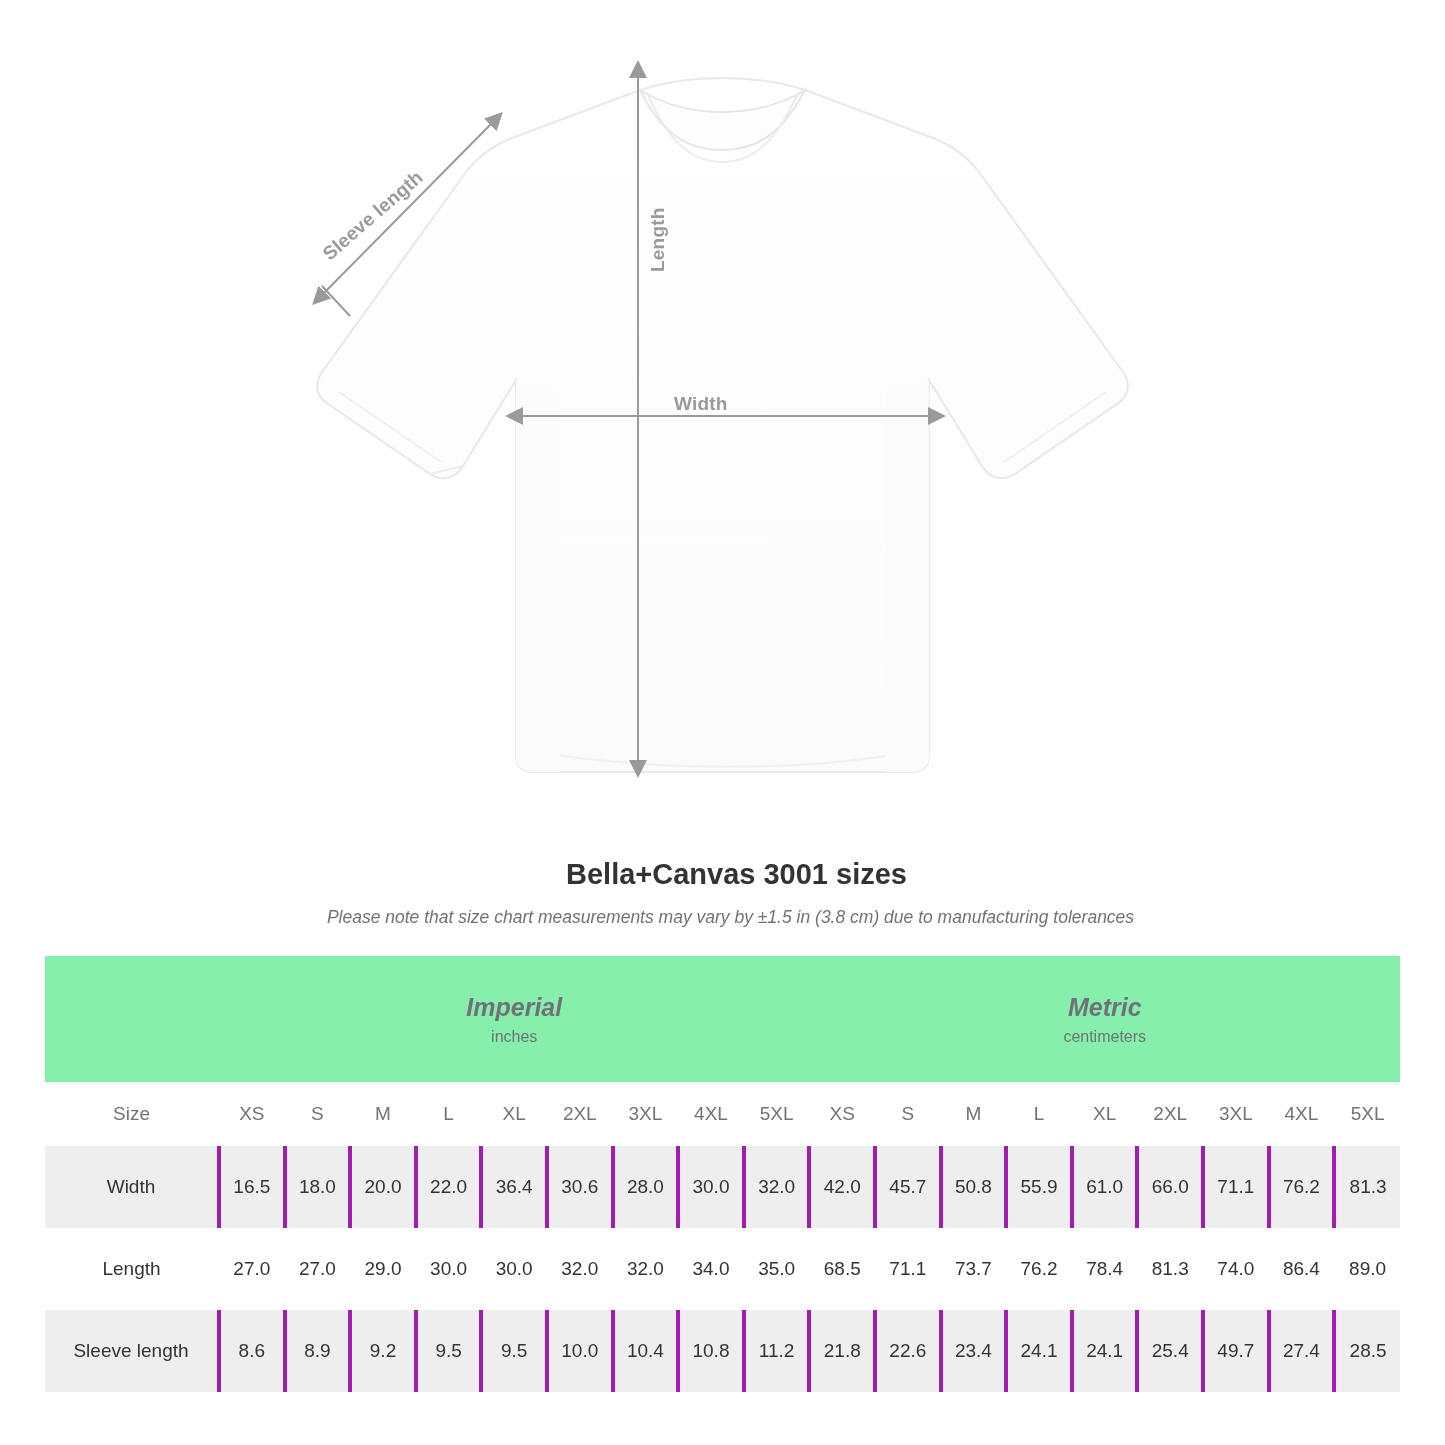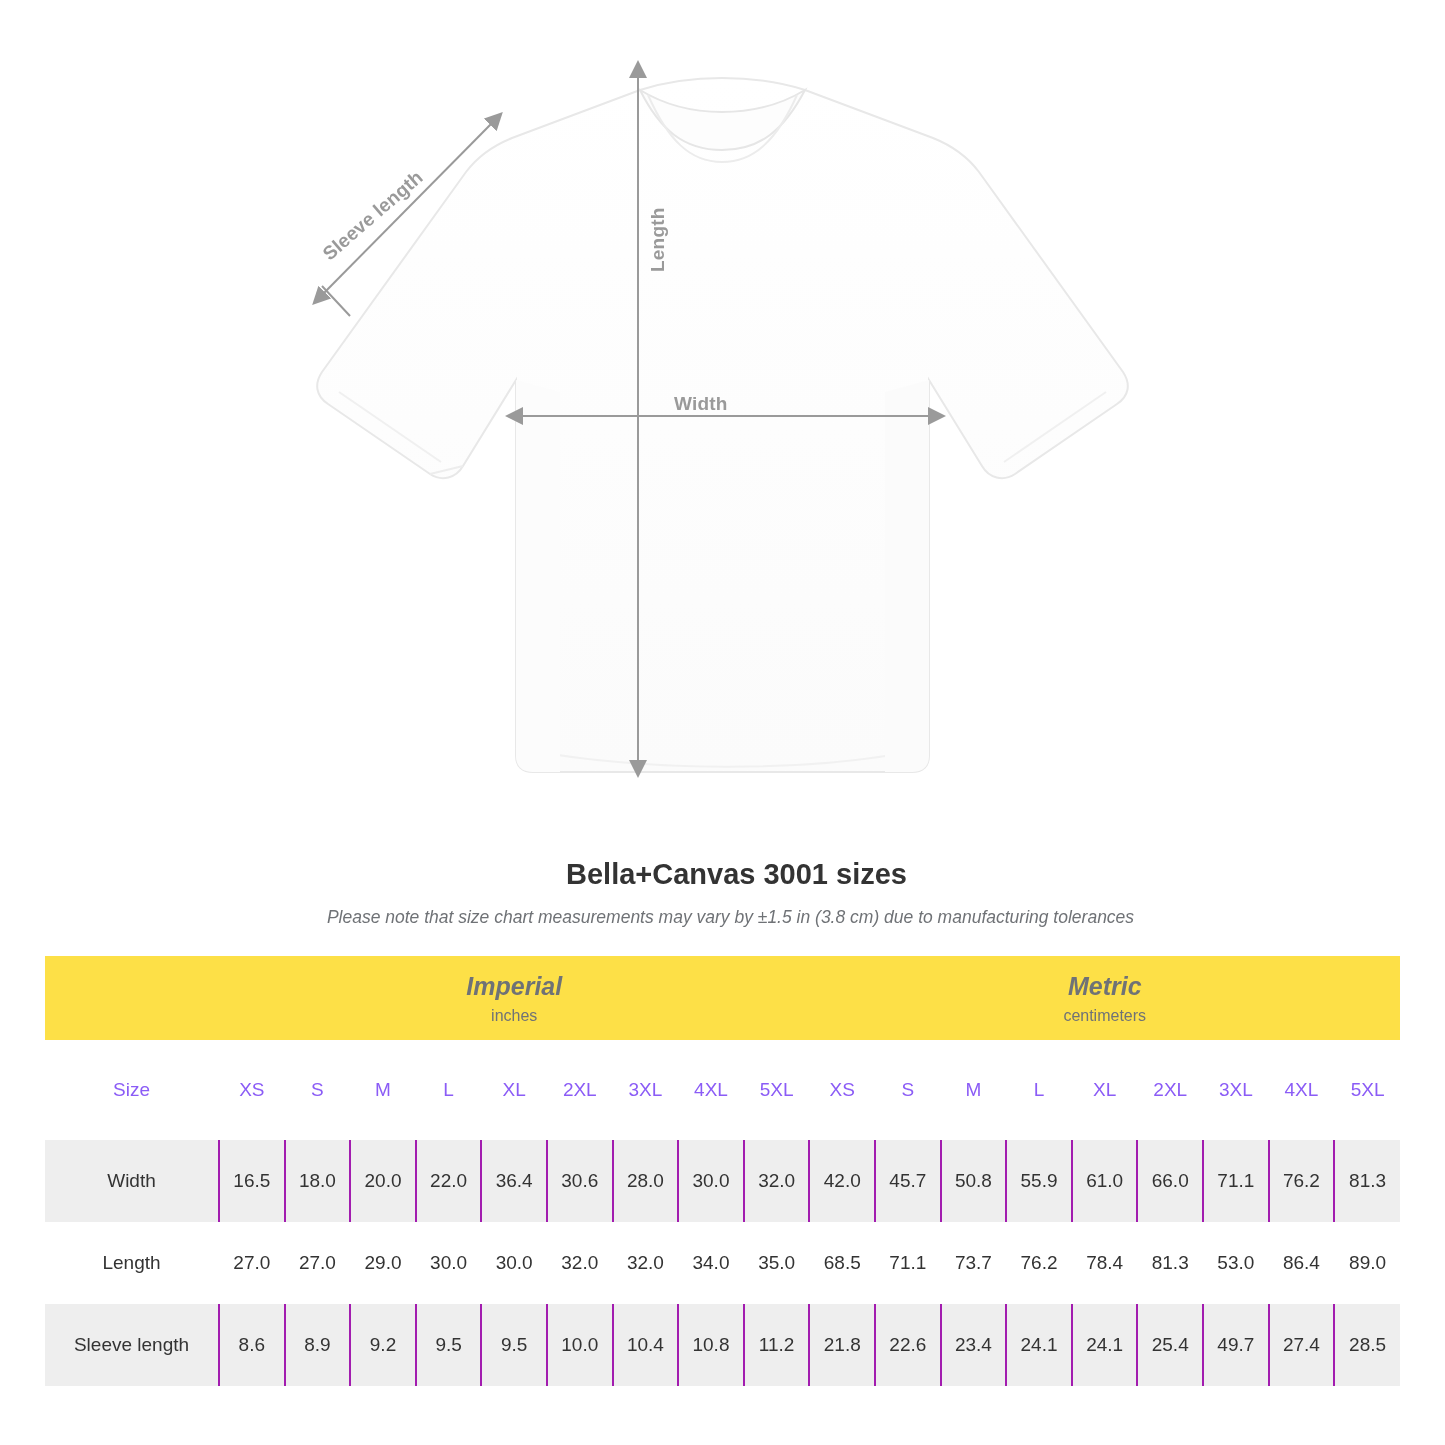--- a/index.html
+++ b/index.html
@@ -88,41 +88,41 @@
     table-layout: fixed;
   }
   table.size-table td,
   table.size-table th {
     text-align: center;
     vertical-align: middle;
     font-weight: normal;
     padding: 0;
   }
   .unit-head td {
-    height: 84px;
-    background: #fde047;
+    height: 126px;
+    background: #86efac;
   }
   .unit-title {
     font-size: 25px;
     font-style: italic;
     font-weight: bold;
     color: #6f7276;
     line-height: 1.25;
   }
   .unit-sub {
     font-size: 16px;
     color: #6f7276;
     margin-top: 4px;
   }
   .head-row td {
-    height: 100px;
+    height: 64px;
     background: #ffffff;
     font-size: 19px;
     font-weight: bold;
-    color: #8b5cf6;
+    color: #737373;
   }
   .head-row td.rowlabel-cell {
     font-size: 19px;
   }
   .data-row td {
     height: 82px;
     font-size: 19px;
     color: #333333;
   }
   .data-row.shade td {
@@ -133,21 +133,21 @@
   }
   .rowlabel-cell {
     font-weight: bold;
     color: #333333;
     font-size: 19px;
   }
   .cell-sep {
     border-left: 2px solid #ffffff;
   }
   .shade .cell-sep {
-    border-left: 2px solid #a21caf;
+    border-left: 4px solid #a21caf;
   }
   col.label-col { width: 174px; }
   col.data-col  { width: 65.6px; }
 </style>
 </head>
 <body>
 
 <div class="page">
 
   <div class="illustration">
@@ -311,21 +311,21 @@
           <td class="cell-sep">32.0</td>
           <td class="cell-sep">32.0</td>
           <td class="cell-sep">34.0</td>
           <td class="cell-sep">35.0</td>
           <td class="cell-sep">68.5</td>
           <td class="cell-sep">71.1</td>
           <td class="cell-sep">73.7</td>
           <td class="cell-sep">76.2</td>
           <td class="cell-sep">78.4</td>
           <td class="cell-sep">81.3</td>
-          <td class="cell-sep">53.0</td>
+          <td class="cell-sep">74.0</td>
           <td class="cell-sep">86.4</td>
           <td class="cell-sep">89.0</td>
         </tr>
 
         <tr class="data-row shade">
           <td class="rowlabel-cell">Sleeve length</td>
           <td class="cell-sep">8.6</td>
           <td class="cell-sep">8.9</td>
           <td class="cell-sep">9.2</td>
           <td class="cell-sep">9.5</td>

